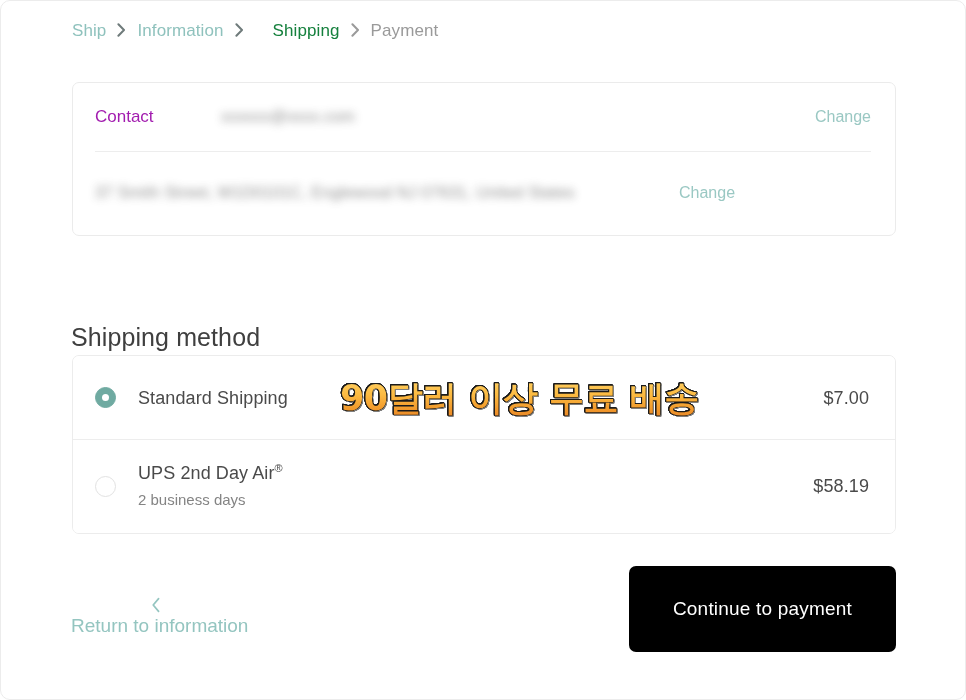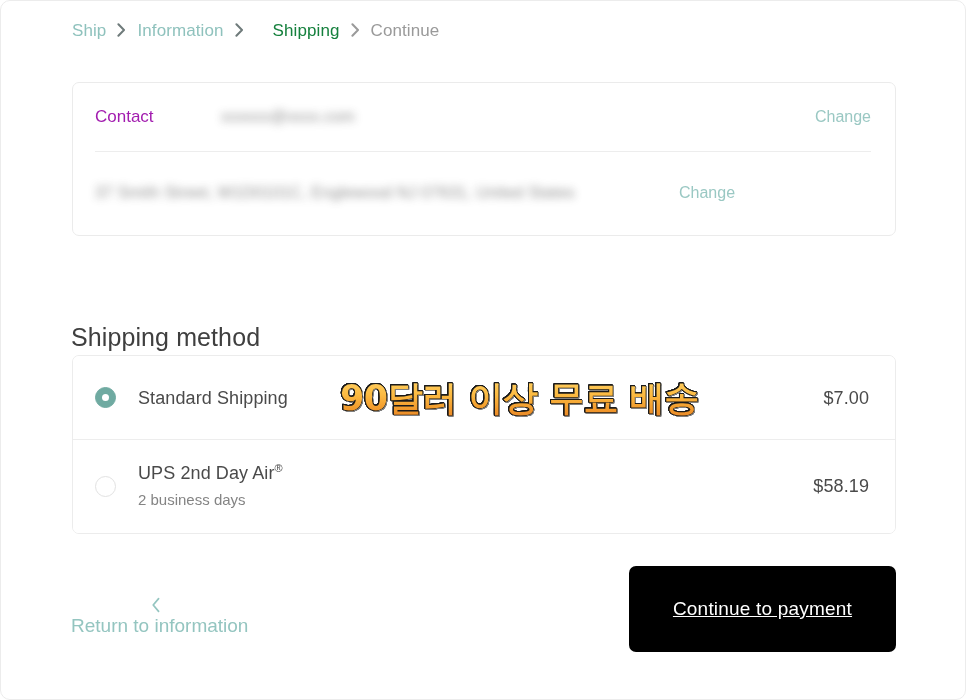--- a/index.html
+++ b/index.html
@@ -298,21 +298,20 @@
     color: #ffffff;
     border: none;
     border-radius: 7px;
     font-family: "Liberation Sans", "DejaVu Sans", sans-serif;
     font-size: 19px;
     letter-spacing: 0.2px;
     cursor: pointer;
     display: flex;
     align-items: center;
     justify-content: center;
-    text-decoration: underline;
   }
 </style>
 </head>
 <body>
 
 <div class="page">
   <div class="page-inner">
 
     <nav class="breadcrumb">
       <span class="crumb link">Ship</span>
@@ -326,21 +325,21 @@
         <svg width="9" height="14" viewBox="0 0 9 14" aria-hidden="true">
             <path d="M1.4 1.2 L7 7 L1.4 12.8" fill="none" stroke="#6f7b7b" stroke-width="2" stroke-linecap="round" stroke-linejoin="round"></path>
           </svg>
       </span>
       <span class="crumb active">Shipping</span>
       <span class="crumb-sep">
         <svg width="9" height="14" viewBox="0 0 9 14" aria-hidden="true">
             <path d="M1.4 1.2 L7 7 L1.4 12.8" fill="none" stroke="#9a9a9a" stroke-width="2" stroke-linecap="round" stroke-linejoin="round"></path>
           </svg>
       </span>
-      <span class="crumb pending">Continue</span>
+      <span class="crumb pending">Payment</span>
     </nav>
 
     <section class="summary-card">
 
       <div class="summary-row contact">
         <div class="summary-label">Contact</div>
         <div class="summary-value">xxxxxx@xxxx.com</div>
         <div class="summary-change">Change</div>
       </div>
 

